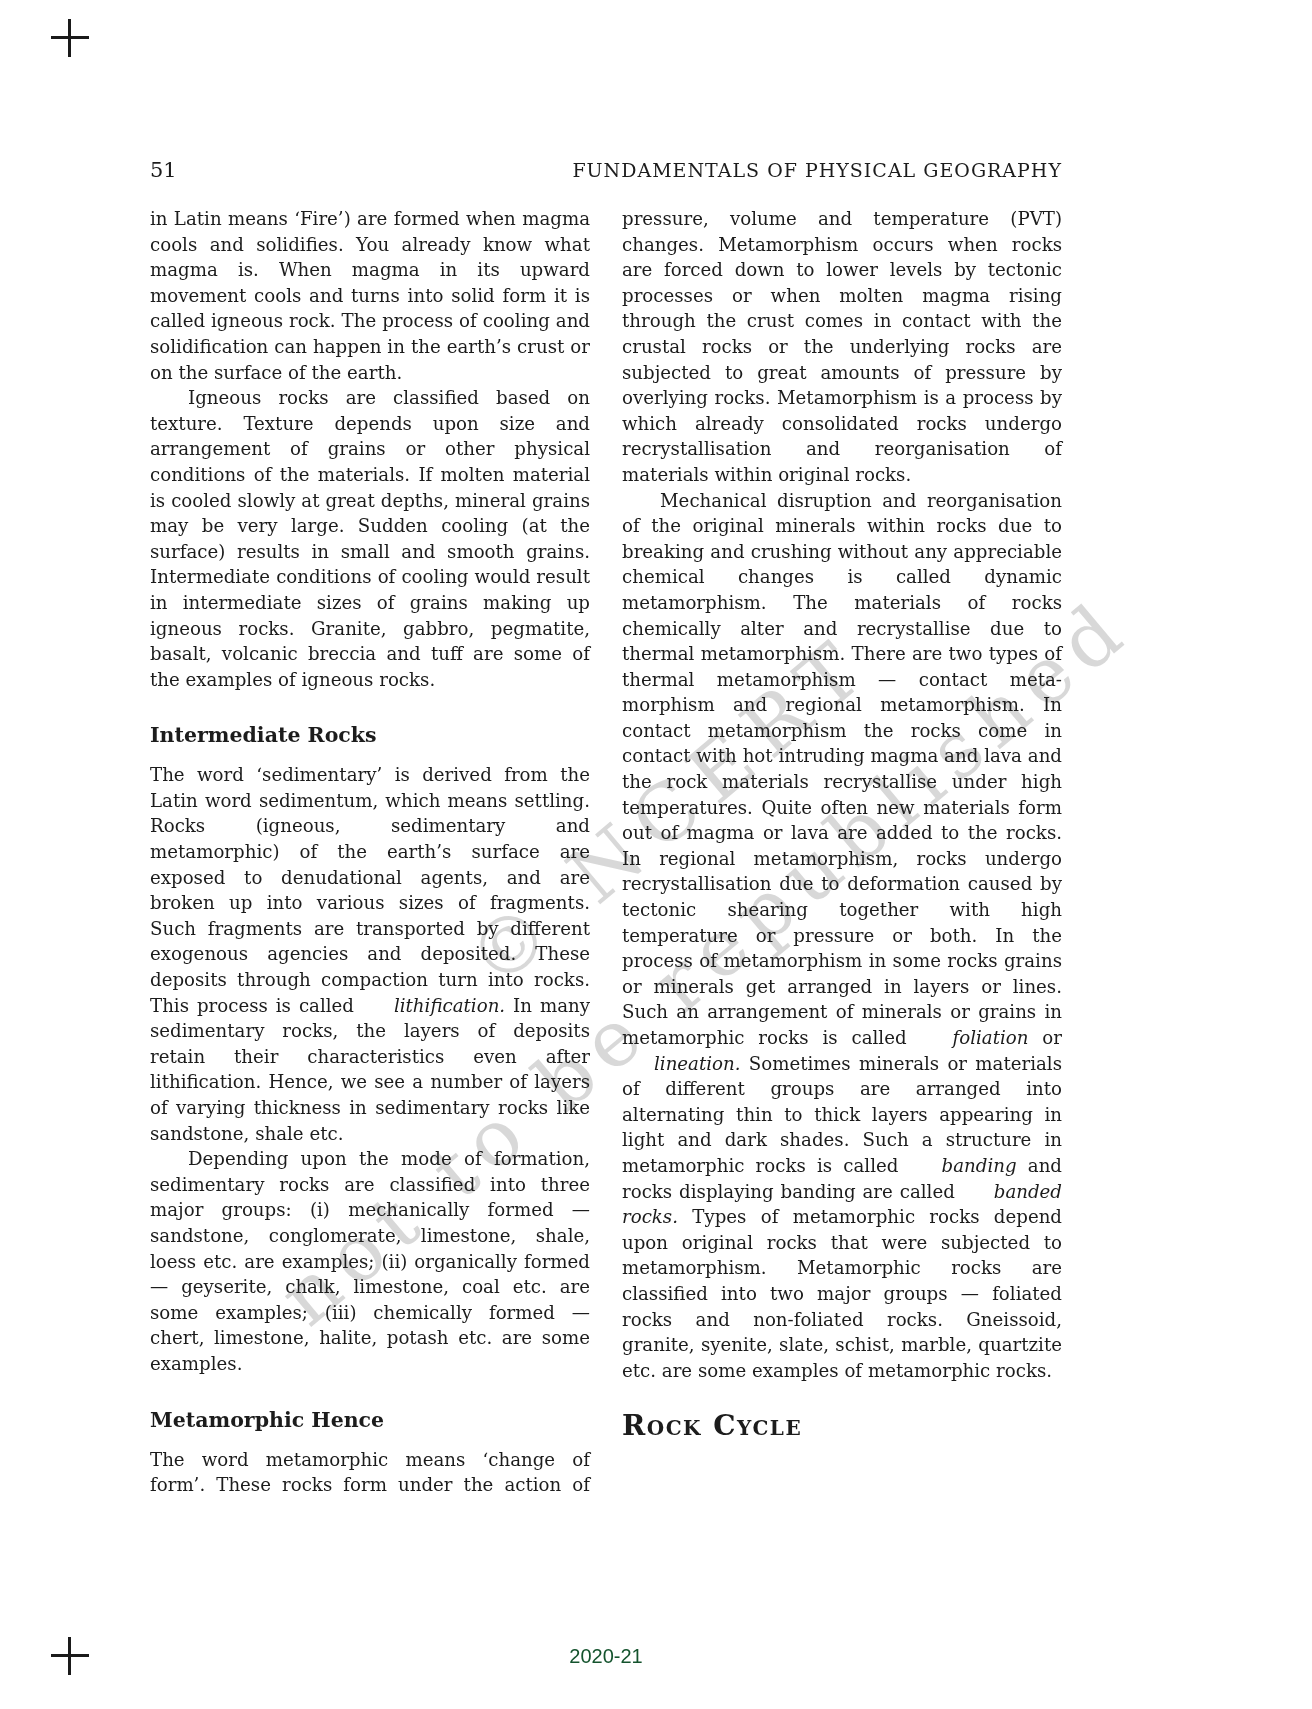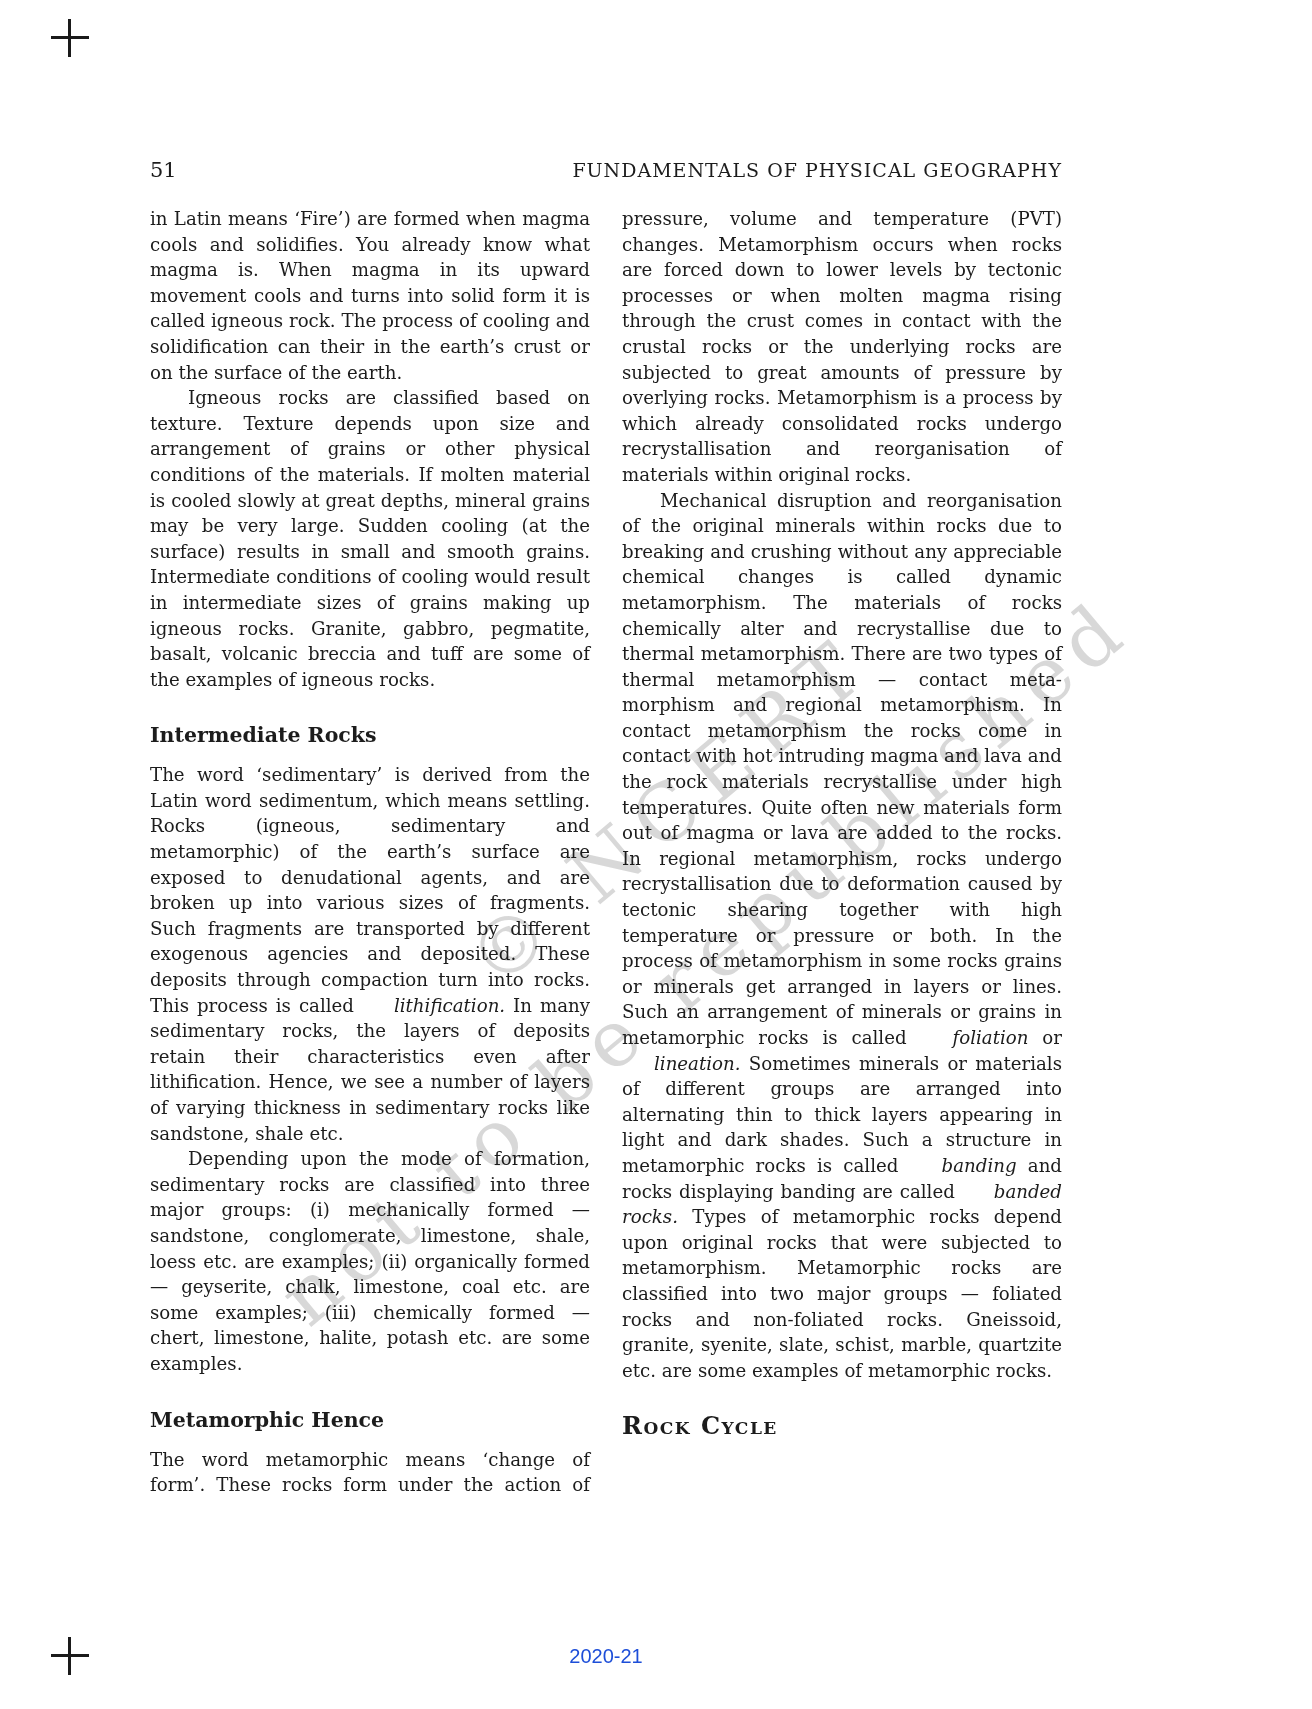--- a/index.html
+++ b/index.html
@@ -46,29 +46,29 @@
     display:flex; gap:32px; z-index:1;
   }
   .col { width:440px; text-align:justify; font-size:18.2px; line-height:25.6px; }
   .col p { margin:0; }
   .col p.indent { text-indent:38px; }
   .col p.spread-last { text-align-last:justify; }
   .col h2 {
     font-size:20.5px; font-weight:bold; text-align:left;
     margin:30px 0 14px 0; line-height:26px;
   }
-  .col h2.smallcaps { font-variant:small-caps; font-size:24px; letter-spacing:1.5px; }
+  .col h2.smallcaps { font-variant:small-caps; font-size:28px; letter-spacing:1.5px; }
   .it { font-style:italic;margin-left:32px; }
 
   
   .footer {
     position:absolute; top:1645px; left:150px; width:912px;
     text-align:center;
     font-family:"Liberation Sans", sans-serif;
-    font-size:20px; color:#1d4ed8; z-index:1;
+    font-size:20px; color:#14532d; z-index:1;
   }
 </style>
 </head>
 <body>
 
 <div class="page">
 
   <div class="crop crop-tl"></div>
   <div class="crop crop-bl"></div>
 
@@ -77,21 +77,21 @@
     <span class="wm2">not to be republished</span>
   </div>
 
   <div class="header">
     <span class="page-num">51</span>
     <span class="running-head">FUNDAMENTALS OF PHYSICAL GEOGRAPHY</span>
   </div>
 
   <div class="columns">
     <div class="col" id="col-left">
-        <p><span>in Latin means ‘Fire’) are formed when magma cools and solidifies. You already know what magma is. When magma in its upward movement cools and turns into solid form it is called igneous rock. The process of cooling and solidification can their in the earth’s crust or on the surface of the earth.</span></p>
+        <p><span>in Latin means ‘Fire’) are formed when magma cools and solidifies. You already know what magma is. When magma in its upward movement cools and turns into solid form it is called igneous rock. The process of cooling and solidification can happen in the earth’s crust or on the surface of the earth.</span></p>
         <p class="indent"><span>Igneous rocks are classified based on texture. Texture depends upon size and arrangement of grains or other physical conditions of the materials. If molten material is cooled slowly at great depths, mineral grains may be very large. Sudden cooling (at the surface) results in small and smooth grains. Intermediate conditions of cooling would result in intermediate sizes of grains making up igneous rocks. Granite, gabbro, pegmatite, basalt, volcanic breccia and tuff are some of the examples of igneous rocks.</span></p>
         <h2>Intermediate Rocks</h2>
         <p><span>The word ‘sedimentary’ is derived from the Latin word sedimentum, which means settling. Rocks (igneous, sedimentary and metamorphic) of the earth’s surface are exposed to denudational agents, and are broken up into various sizes of fragments. Such fragments are transported by different exogenous agencies and deposited. These deposits through compaction turn into rocks. This process is called </span><span class="it">lithification.</span><span> In many sedimentary rocks, the layers of deposits retain their characteristics even after lithification. Hence, we see a number of layers of varying thickness in sedimentary rocks like sandstone, shale etc.</span></p>
         <p class="indent"><span>Depending upon the mode of formation, sedimentary rocks are classified into three major groups: (i) mechanically formed — sandstone, conglomerate, limestone, shale, loess etc. are examples; (ii) organically formed — geyserite, chalk, limestone, coal etc. are some examples; (iii) chemically formed — chert, limestone, halite, potash etc. are some examples.</span></p>
         <h2>Metamorphic Hence</h2>
         <p class="spread-last"><span>The word metamorphic means ‘change of form’. These rocks form under the action of</span></p>
       </div>
     <div class="col" id="col-right">
         <p><span>pressure, volume and temperature (PVT) changes. Metamorphism occurs when rocks are forced down to lower levels by tectonic processes or when molten magma rising through the crust comes in contact with the crustal rocks or the underlying rocks are subjected to great amounts of pressure by overlying rocks. Metamorphism is a process by which already consolidated rocks undergo recrystallisation and reorganisation of materials within original rocks.</span></p>
         <p class="indent"><span>Mechanical disruption and reorganisation of the original minerals within rocks due to breaking and crushing without any appreciable chemical changes is called dynamic metamorphism. The materials of rocks chemically alter and recrystallise due to thermal metamorphism. There are two types of thermal metamorphism — contact meta-morphism and regional metamorphism. In contact metamorphism the rocks come in contact with hot intruding magma and lava and the rock materials recrystallise under high temperatures. Quite often new materials form out of magma or lava are added to the rocks. In regional metamorphism, rocks undergo recrystallisation due to deformation caused by tectonic shearing together with high temperature or pressure or both. In the process of metamorphism in some rocks grains or minerals get arranged in layers or lines. Such an arrangement of minerals or grains in metamorphic rocks is called </span><span class="it">foliation</span><span> or </span><span class="it">lineation.</span><span> Sometimes minerals or materials of different groups are arranged into alternating thin to thick layers appearing in light and dark shades. Such a structure in metamorphic rocks is called </span><span class="it">banding</span><span> and rocks displaying banding are called </span><span class="it">banded rocks.</span><span> Types of metamorphic rocks depend upon original rocks that were subjected to metamorphism. Metamorphic rocks are classified into two major groups — foliated rocks and non-foliated rocks. Gneissoid, granite, syenite, slate, schist, marble, quartzite etc. are some examples of metamorphic rocks.</span></p>

